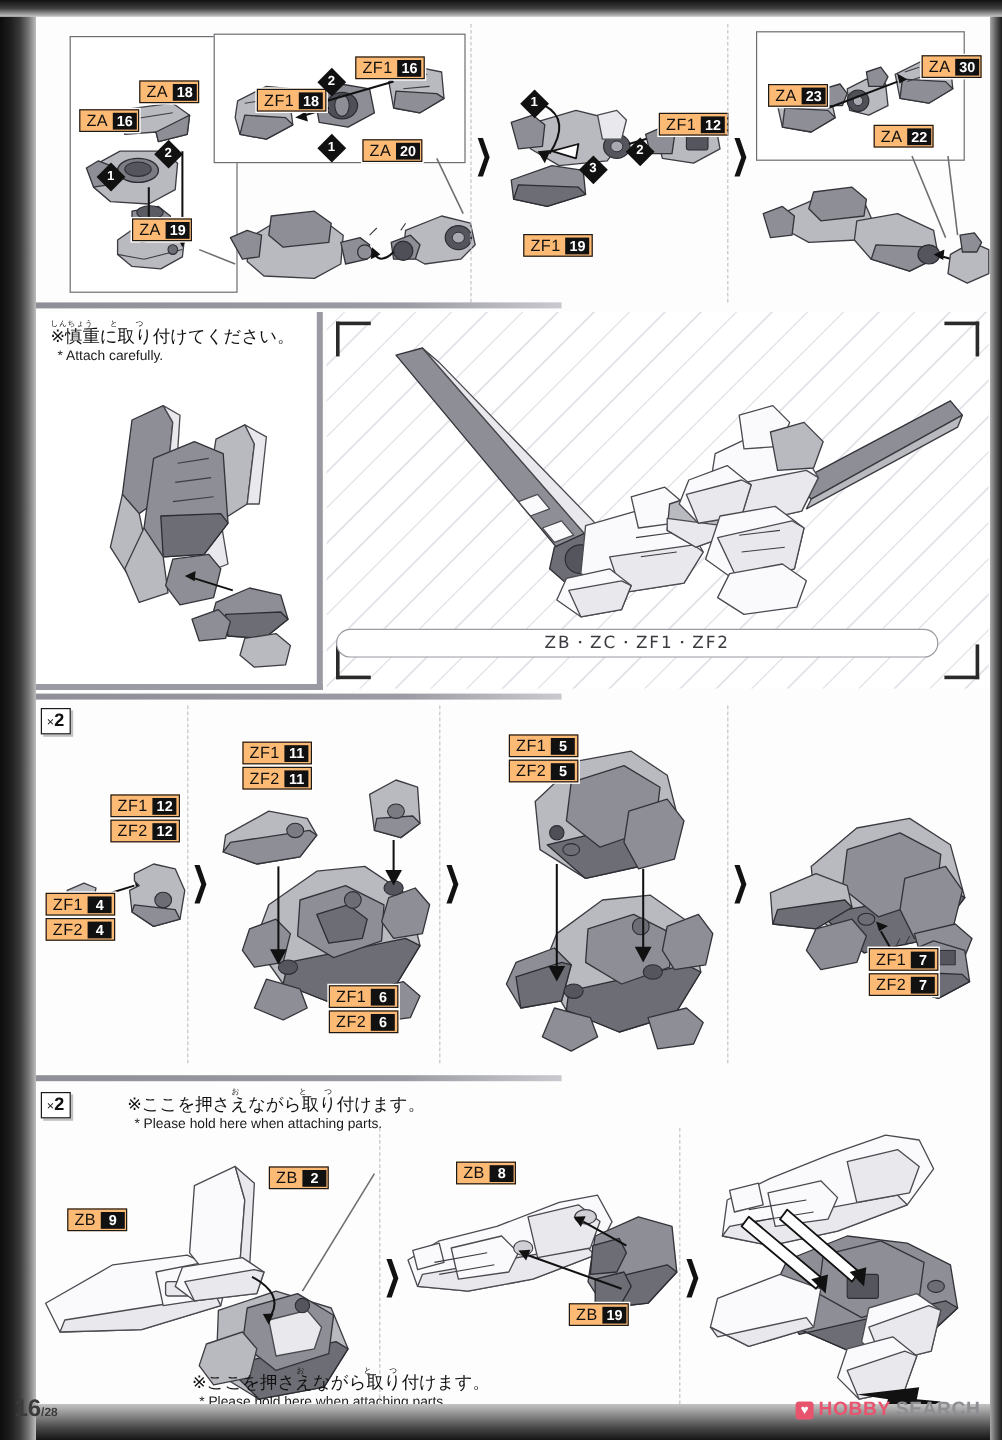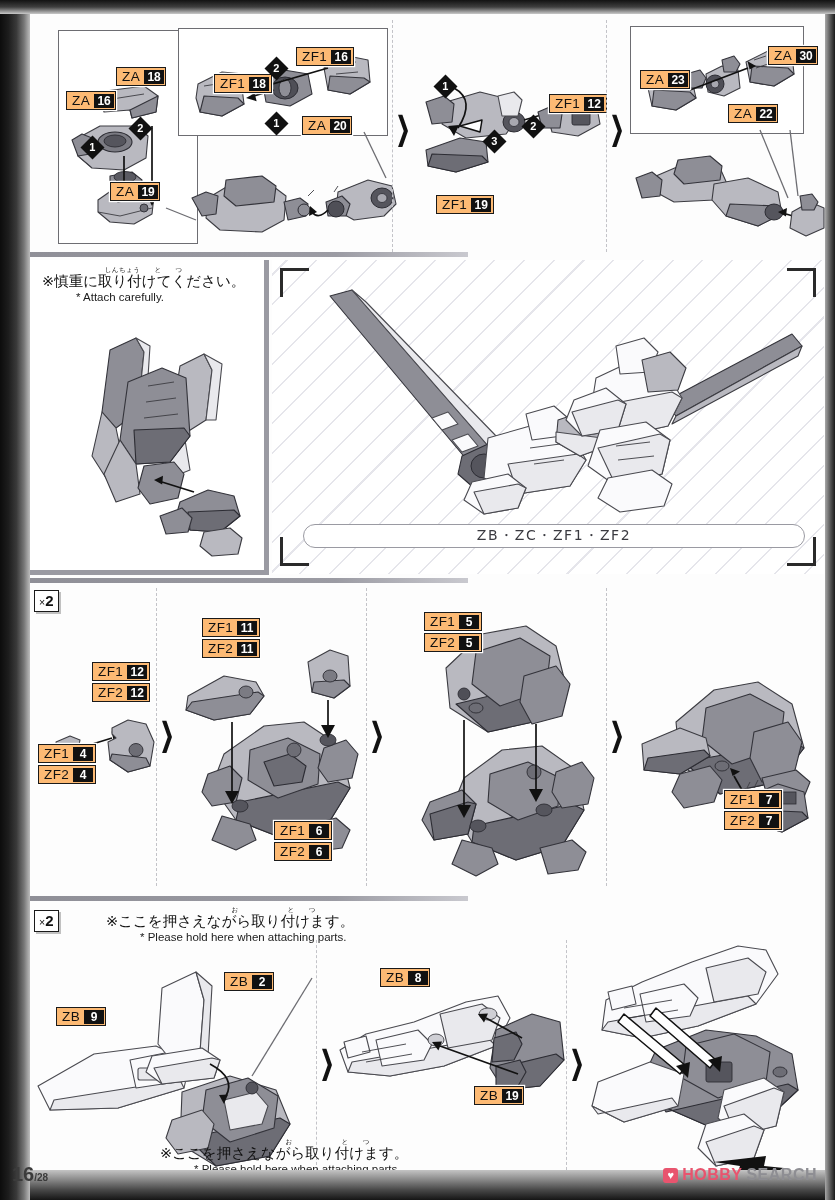--- a/index.html
+++ b/index.html
@@ -94,25 +94,25 @@
   .inset{position:absolute;background:#fff;border:1.7px solid #6d6d72;}
 
   
   .note{position:absolute;}
   .note .jp{
     font-size:14.5px;color:#111;white-space:nowrap;line-height:1.1;
     font-family:"DejaVu Sans",sans-serif;
   }
   .note .ruby{
     font-size:6.5px;color:#111;letter-spacing:.5px;height:8px;
-    font-family:"DejaVu Sans",sans-serif;white-space:nowrap;text-align:center;
+    font-family:"DejaVu Sans",sans-serif;white-space:nowrap;
   }
   .note .en{
     font-size:11.5px;color:#1a1a1a;white-space:nowrap;margin-top:1px;
-    padding-left:6px;font-family:"Liberation Sans",sans-serif;margin-left:28px;
+    padding-left:6px;font-family:"Liberation Sans",sans-serif;
   }
 
   
   .showcase{
     position:absolute;background:#ffffff;overflow:hidden;
   }
   .hatch{
     position:absolute;inset:0;
     background-image:repeating-linear-gradient(
       -45deg,#ffffff 0 7px,#ffffff 7px 13px,#e4e4ea 13px 14.5px,#ffffff 14.5px 21px);
@@ -454,21 +454,21 @@
         <path class="pf-wh" d="M62 28 L90 20 L104 34 L96 54 L66 56 Z"></path>
         <path class="pf-md" d="M88 42 L116 34 L132 50 L124 72 L94 74 Z"></path>
         <path class="pf-wh" d="M20 82 L52 70 L72 86 L64 112 L28 118 L12 102 Z"></path>
         <path class="pf-lt" d="M28 118 L64 112 L72 86 L64 82 L18 94 Z"></path>
         <path class="pf-wh" d="M46 112 L92 104 L116 122 L108 156 L62 168 L34 148 Z"></path>
         <path class="pf-lt" d="M62 168 L108 156 L116 122 L106 116 L44 130 Z"></path>
         <path class="ln" d="M62 128 L96 124 M64 142 L100 138"></path>
         <path class="pf-wh" d="M54 160 L98 152 L118 166 L110 188 L66 194 L44 180 Z"></path>
       </svg>
 
-      <div class="caption-bar" style="left:31px;bottom:26px;width:500px;height:22px;border-radius:12px;">
+      <div class="caption-bar" style="left:8px;bottom:26px;width:500px;height:22px;border-radius:12px;">
         <span>ZB・ZC・ZF1・ZF2</span>
       </div>
     </div>
   </div>
 
   <div class="divider" style="left:28px;top:578px;width:440px;"></div>
 
   <div class="section" style="left:28px;top:582px;width:797px;height:310px;">
 
     <div class="x2" style="left:6px;top:8px;">

